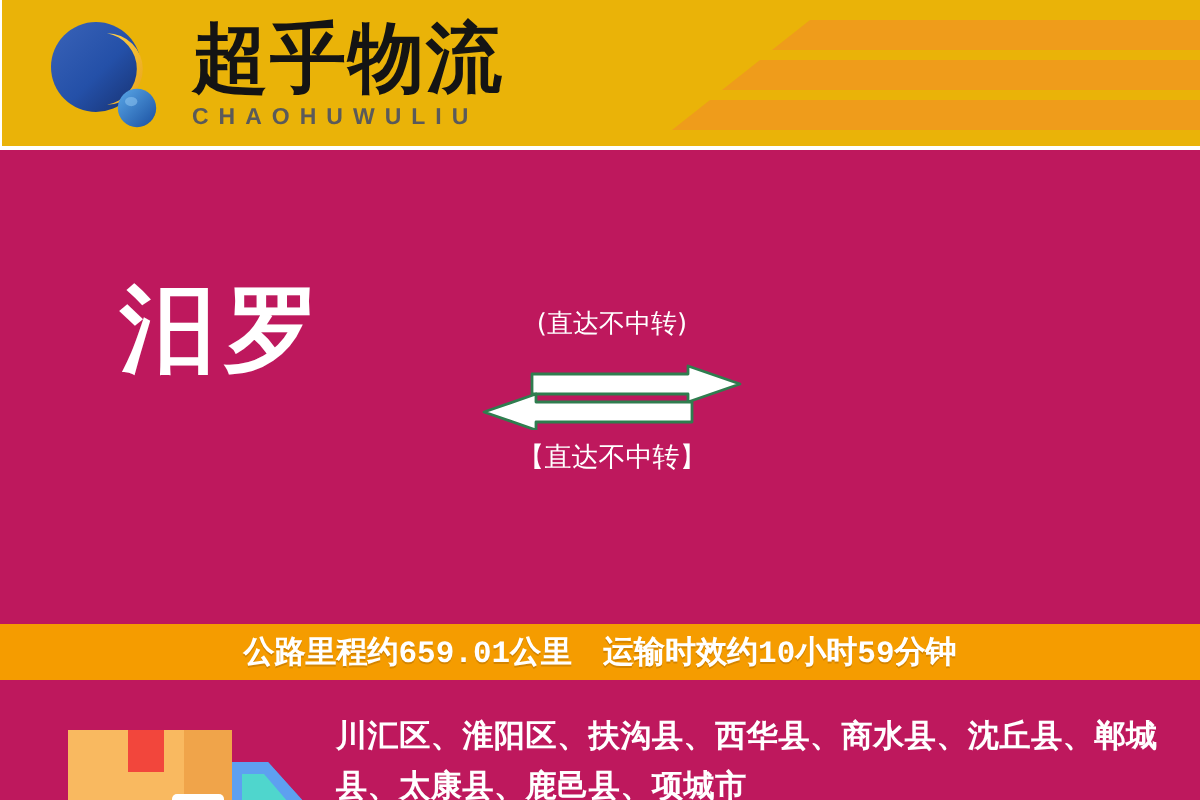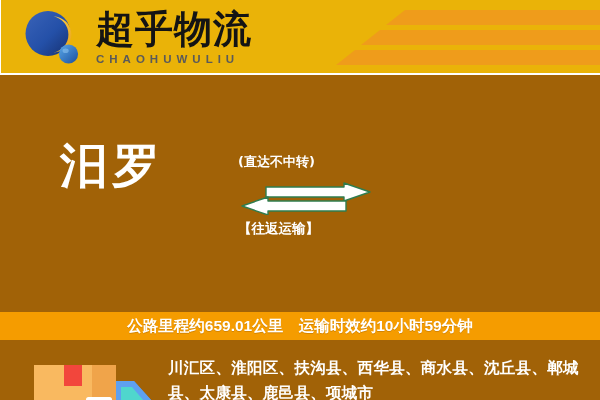--- a/index.html
+++ b/index.html
@@ -81,21 +81,21 @@
   .stripe-2 { clip-path: polygon(19px 0, 100% 0, 100% 100%, 0 100%); }
   .stripe-3 { clip-path: polygon(19px 0, 100% 0, 100% 100%, 0 100%); }
 
   
   .blue-panel {
     position: absolute;
     left: 0;
     top: 75px;
     width: 600px;
     height: 325px;
-    background: #a16207;
+    background: #be185d;
   }
 
   
   .route {
     position: absolute;
     left: 0;
     top: 40px;          
     width: 600px;
     height: 100px;
   }
@@ -116,23 +116,23 @@
   .arrow-block {
     position: absolute;
     left: 238px;
     top: 0;
     width: 136px;
     height: 100px;
   }
   .arrow-label {
     position: absolute;
     width: 136px;
-    text-align: left;
+    text-align: center;
     font-family: "DejaVu Sans", "Liberation Sans", sans-serif;
-    font-weight: bold;
+    font-weight: normal;
     color: #ffffff;
     white-space: nowrap;
   }
   .arrow-label-top {
     top: 38px;
     font-size: 13px;
     letter-spacing: 0px;
   }
   .arrow-label-bottom {
     top: 105px;
@@ -154,21 +154,21 @@
     left: 0;
     top: 237px;
     width: 600px;
     height: 28px;
     background: #f59c00;
     display: flex;
     align-items: center;
     justify-content: center;
   }
   .info-bar-text {
-    font-family: Liberation Sans, sans-serif;
+    font-family: Liberation Mono, monospace;
     font-size: 15.5px;
     font-weight: bold;
     color: #ffffff;
     white-space: nowrap;
     letter-spacing: 0px;
     text-shadow: 0 1px 0 rgba(150,90,0,0.35);
   }
 
   
   .truck {
@@ -250,21 +250,21 @@
           <svg width="144" height="34" viewBox="0 0 144 34" xmlns="http://www.w3.org/2000/svg">
             <g transform="translate(2,2)">
 
               <path d="M30 4 L108 4 L108 0 L134 9 L108 18 L108 14 L30 14 Z" fill="#ffffff" stroke="#2f7d4f" stroke-width="1.4" stroke-linejoin="round"></path>
 
               <path d="M110 18 L32 18 L32 14 L6 23 L32 32 L32 28 L110 28 Z" fill="#ffffff" stroke="#2f7d4f" stroke-width="1.4" stroke-linejoin="round"></path>
             </g>
           </svg>
         </div>
 
-        <div class="arrow-label arrow-label-bottom">【往返运输】</div>
+        <div class="arrow-label arrow-label-bottom">【直达不中转】</div>
       </div>
 
     </div>
 
     <div class="info-bar">
       <span class="info-bar-text">公路里程约659.01公里　运输时效约10小时59分钟</span>
     </div>
 
     <div class="truck">
       <svg width="132" height="86" viewBox="0 0 132 86" xmlns="http://www.w3.org/2000/svg">

